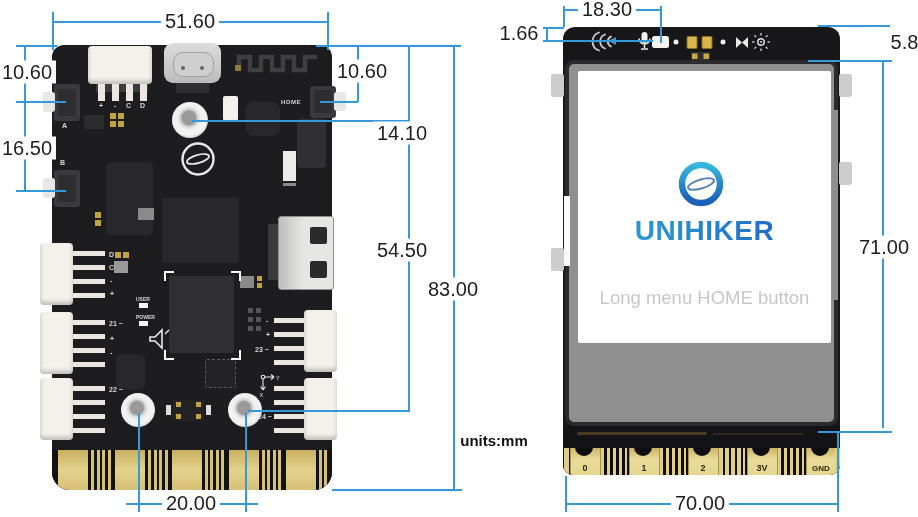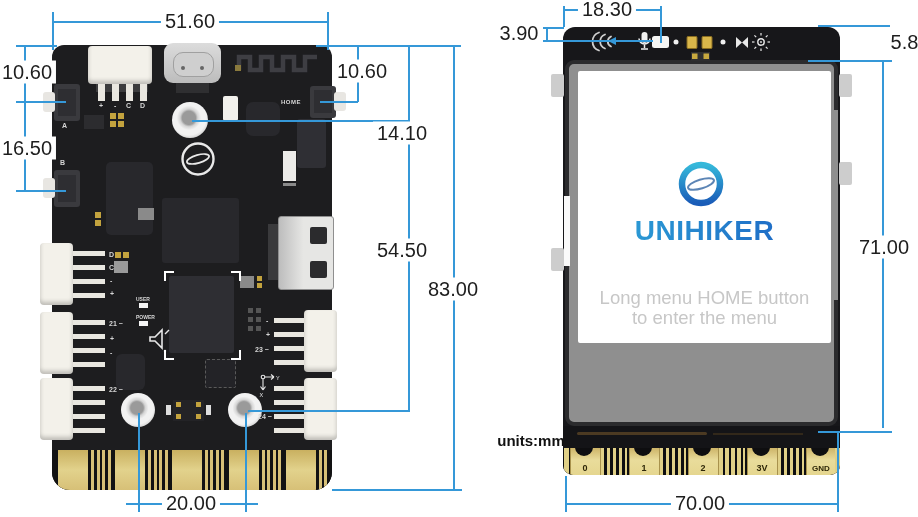--- a/index.html
+++ b/index.html
@@ -17,21 +17,21 @@
   .silver{position:absolute;border-radius:50%;background:radial-gradient(circle at 47% 44%, #9a9a9a 0 24%, #d5d5d5 32%, #f2f2f2 44% 62%, #dedede 70%, #969696 90%, #b5b5b5 100%);z-index:2;}
   .goldsq{position:absolute;background:#c3a33e;z-index:2;}
   .bigpad{position:absolute;top:0;width:29px;height:27px;background:linear-gradient(180deg,#cdb468 0%,#e9dc9b 45%,#e5d68f 100%);border-left:1px solid #a8924d;border-right:1px solid #a8924d;}
   .notch{position:absolute;top:-10px;left:4.5px;width:18px;height:18px;border-radius:50%;background:#0e0e10;}
   .padlab{position:absolute;bottom:2px;left:0;width:100%;text-align:center;font-size:9px;font-weight:bold;color:#2e2708;}
   .stripes{position:absolute;top:0;height:27px;background:repeating-linear-gradient(90deg,#e0d087 0 3.5px,#0e0e10 3.5px 6px);}
   .bstripes{position:absolute;top:0;height:40px;background:repeating-linear-gradient(90deg,#d7c077 0 3px,#121213 3px 5.5px);}
   .bwide{position:absolute;top:0;width:30px;height:40px;background:linear-gradient(180deg,#c9b060 0%,#e2d28c 50%,#d7c077 100%);}
   .brand{position:absolute;left:0;top:144px;width:100%;text-align:center;font-size:28px;font-weight:bold;letter-spacing:.5px;color:#1d6fc4;background:linear-gradient(90deg,#2fa9d9,#1b5ec2);-webkit-background-clip:text;background-clip:text;-webkit-text-fill-color:transparent;}
   .msg{position:absolute;left:0;top:217px;width:100%;text-align:center;font-size:18.5px;line-height:20px;color:#c7c7c7;}
-  .units{position:absolute;left:531px;top:440px;transform:translate(-50%,-50%);font-size:15px;font-weight:bold;color:#111;}
+  .units{position:absolute;left:494px;top:440px;transform:translate(-50%,-50%);font-size:15px;font-weight:bold;color:#111;}
   .bracket{position:absolute;width:8px;height:8px;z-index:3;}
 </style>
 </head>
 <body>
 
 <div id="stage">
 
   <div class="a" style="left:52px;top:45px;width:280px;height:445px;background:#1d1d1f;border-radius:12px 12px 18px 18px;z-index:1;">
 
     <div class="a" style="left:36px;top:1px;width:64px;height:38px;background:#f3f1ea;border-radius:4px;box-shadow:inset 0 -3px 4px rgba(0,0,0,.22);z-index:2;"></div>
@@ -264,21 +264,20 @@
             <stop offset="0" stop-color="#35b8da"></stop>
             <stop offset="1" stop-color="#1a5cb8"></stop>
           </linearGradient>
         </defs>
         <circle cx="23" cy="23" r="19" fill="none" stroke="url(#lg1)" stroke-width="6.5"></circle>
         <ellipse cx="23" cy="23" rx="13.5" ry="4.5" fill="none" stroke="#5c85b5" stroke-width="2" transform="rotate(-17 23 23)"></ellipse>
       </svg>
       <div class="brand">UNIHIKER</div>
       <div class="msg">
         <div>Long menu HOME button</div>
-        <div>to enter the menu</div>
       </div>
     </div>
 
     <div class="a" style="left:0;top:399px;width:277px;height:22px;background:#141417;z-index:2;"></div>
     <div class="a" style="left:14px;top:405px;width:130px;height:3px;background:#4c3a22;border-radius:2px;z-index:3;"></div>
     <div class="a" style="left:150px;top:406px;width:90px;height:2px;background:#32281a;z-index:3;"></div>
 
     <div class="a" style="left:0;top:421px;width:277px;height:27px;background:#0e0e10;border-radius:0 0 10px 10px;overflow:hidden;z-index:2;">
       <div class="a" style="left:1px;top:0;width:5px;height:27px;background:#e0d087;"></div>
       <div class="bigpad" style="left:6.5px;">
@@ -343,21 +342,21 @@
   <div class="dv" style="left:138px;top:413px;height:99px;"></div>
   <div class="dv" style="left:245px;top:413px;height:99px;"></div>
   <div class="dh" style="left:126px;top:503px;width:132px;"></div>
   <span class="dl" style="left:191px;top:503px;">20.00</span>
 
   <div class="dv" style="left:563px;top:6px;height:21px;"></div>
   <div class="dv" style="left:660px;top:6px;height:37px;z-index:8;"></div>
   <div class="dh" style="left:563px;top:9px;width:99px;"></div>
   <span class="dl" style="left:607px;top:9px;">18.30</span>
 
-  <span class="dl" style="left:519px;top:33px;">3.90</span>
+  <span class="dl" style="left:519px;top:33px;">1.66</span>
   <div class="dh" style="left:543px;top:27px;width:21px;"></div>
   <div class="dv" style="left:546px;top:27px;height:14px;"></div>
   <div class="dh" style="left:543px;top:40px;width:110px;"></div>
   <div class="a" style="left:608px;top:37px;width:0;height:0;border-top:4px solid transparent;border-bottom:4px solid transparent;border-right:8px solid #3598d8;z-index:6;"></div>
 
   <div class="dh" style="left:818px;top:25px;width:72px;"></div>
   <div class="dh" style="left:808px;top:60px;width:84px;"></div>
   <span class="dl" style="left:884px;top:42px;margin-left:26px;">5.83</span>
 
   <div class="dv" style="left:882px;top:60px;height:368px;"></div>

